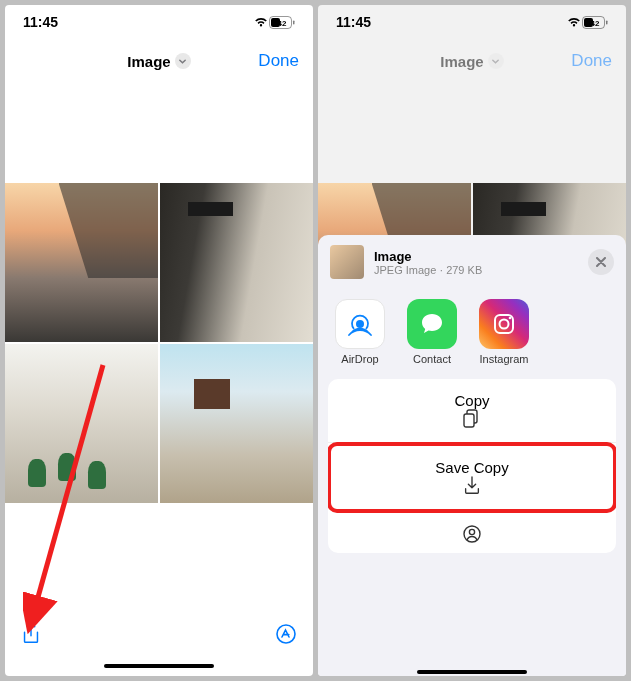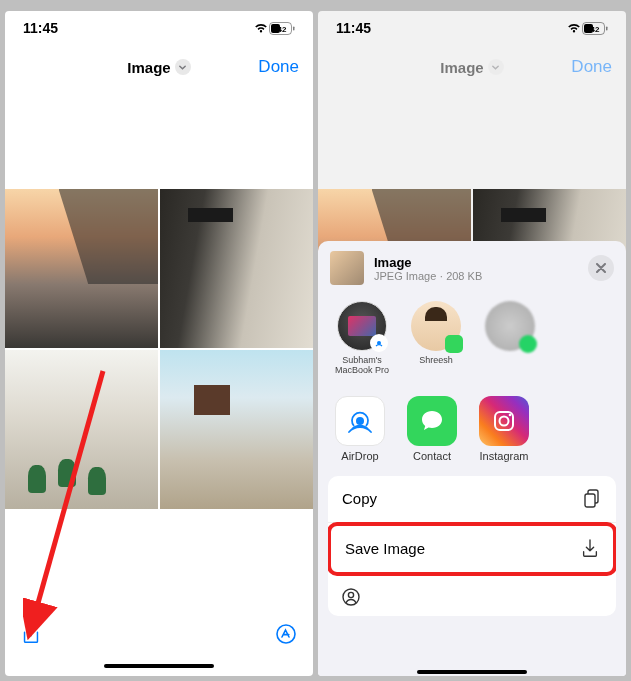--- a/index.html
+++ b/index.html
@@ -1,18 +1,18 @@
 <!DOCTYPE html>
 <html><head>
 <meta charset="utf-8">
 <style>
   * { margin: 0; padding: 0; box-sizing: border-box; font-family: -apple-system, BlinkMacSystemFont, "Segoe UI", sans-serif; }
   body { background: #bfbfbf; width: 631px; height: 681px; overflow: hidden; position: relative; }
   .container { display: flex; gap: 5px; padding: 5px; height: 100%; }
-  .phone { flex: 1; background: #fff; border-radius: 4px; overflow: hidden; display: flex; flex-direction: column; position: relative; margin-top: 6px; }
+  .phone { flex: 1; background: #fff; border-radius: 4px; overflow: hidden; display: flex; flex-direction: column; position: relative; }
   .phone.right { background: #f2f2f2; }
   .status-bar { height: 34px; display: flex; justify-content: space-between; align-items: center; padding: 0 18px; font-size: 14px; font-weight: 600; }
   .status-icons { display: flex; align-items: center; }
   .status-icons svg { display: block; }
   .nav-bar { height: 44px; display: flex; align-items: center; position: relative; }
   .nav-title { position: absolute; left: 0; right: 0; text-align: center; font-size: 15px; font-weight: 600; display: flex; align-items: center; justify-content: center; gap: 4px; }
   .nav-title .chev { width: 16px; height: 16px; background: #e8e8e8; border-radius: 50%; display: inline-flex; align-items: center; justify-content: center; }
   .nav-done { margin-left: auto; margin-right: 14px; color: #007aff; font-size: 17px; font-weight: 400; z-index: 1; }
   .viewer { flex: 1; background: #fff; position: relative; display: flex; align-items: center; justify-content: center; }
   .photo-grid { position: absolute; left: 0; right: 0; top: 100px; height: 320px; display: grid; grid-template-columns: 1fr 1fr; grid-template-rows: 1fr 1fr; gap: 2px; }
@@ -51,21 +51,21 @@
   .av3 .wa { position:absolute; bottom:-2px; right:-2px; width:18px; height:18px; border-radius:50%; background:#25d366; }
   .app-row-wrap { background:#f2f2f7; padding: 10px 0; }
   .app-row-inner { display:flex; gap: 12px; padding: 0 12px; }
   .app { text-align:center; font-size: 11px; color:#333; width: 60px; }
   .app .ic { width: 50px; height: 50px; border-radius: 12px; margin: 0 auto 4px; display:flex; align-items:center; justify-content:center; }
   .ic-airdrop { background:#fff; border:1px solid #e5e5e5; }
   .ic-messages { background:#33d65c; }
   .ic-mail { background:#1e7cf5; }
   .ic-instagram { background: linear-gradient(45deg,#fdc468 0%,#fa7e1e 25%,#d62976 55%,#962fbf 80%,#4f5bd5 100%); }
   .actions { background:#fff; border-radius: 10px; margin: 4px 10px 0; overflow:hidden; }
-  .action-row { display:flex; align-items:center; justify-content:space-between; padding: 13px 14px; font-size: 15px; border-bottom:1px solid #eee; position:relative; }
+  .action-row { display:flex; align-items:center; padding: 13px 14px; font-size: 15px; border-bottom:1px solid #eee; position:relative;flex-direction:column; }
   .action-row:last-child { border-bottom:none; padding-bottom: 10px; }
   .action-row.highlight { border: 4px solid #ef1f1f; border-radius: 10px; margin: -1px; z-index: 2; }
   
   .arrow { position:absolute; left: 18px; top: 350px; width: 90px; height: 280px; pointer-events:none; z-index: 5; }
   .sheet-home { position:absolute; bottom:2px; left:0; right:0; display:flex; justify-content:center; }
   .sheet-home div { width:110px; height:4px; background:#000; border-radius:3px; }
 </style>
 </head>
 <body>
 
@@ -165,53 +165,26 @@
         <div class="tile t3"></div>
         <div class="tile t4"></div>
       </div>
     </div>
 
     <div class="share-sheet">
       <div class="sheet-header">
         <div class="sheet-thumb"></div>
         <div class="sheet-meta">
           <div class="sheet-title">Image</div>
-          <div class="sheet-sub">JPEG Image · 208 KB</div>
+          <div class="sheet-sub">JPEG Image · 279 KB</div>
         </div>
         <div class="sheet-close">
           <svg width="10" height="10" viewBox="0 0 10 10">
               <path d="M1 1l8 8M9 1l-8 8" stroke="#7a7a7e" stroke-width="2" stroke-linecap="round"></path>
             </svg>
-        </div>
-      </div>
-      <div class="targets">
-        <div class="target">
-          <div class="av av1">
-              <div class="screen"></div>
-              <div class="ad">
-                <svg width="12" height="12" viewBox="0 0 12 12">
-                  <circle cx="6" cy="6" r="2" fill="#0a84ff"></circle>
-                  <path d="M3 9a4 4 0 016 0" stroke="#0a84ff" stroke-width="1.2" fill="none"></path>
-                </svg>
-              </div>
-            </div>
-          <div style="white-space:pre-line">Subham's
-MacBook Pro</div>
-        </div>
-        <div class="target">
-          <div class="av av2">
-              <div class="msg"></div>
-            </div>
-          <div>Shreesh</div>
-        </div>
-        <div class="target">
-          <div class="av av3">
-              <div class="wa"></div>
-            </div>
-          <div> </div>
         </div>
       </div>
       <div class="app-row-wrap">
         <div class="app-row-inner">
           <div class="app">
             <div class="ic ic-airdrop">
                 <svg width="34" height="34" viewBox="0 0 34 34">
                   <circle cx="17" cy="17" r="4" fill="#0a84ff"></circle>
                   <path d="M9 25a11 11 0 0116 0M6 28a15 15 0 0122 0" stroke="#0a84ff" stroke-width="1.8" fill="none" stroke-linecap="round"></path>
                   <path d="M11 22a8 8 0 1112 0" stroke="#0a84ff" stroke-width="1.8" fill="none"></path>
@@ -241,21 +214,21 @@
       </div>
       <div class="actions">
         <div class="action-row">
           <span>Copy</span>
           <svg width="18" height="20" viewBox="0 0 18 20">
               <rect x="4" y="1" width="10" height="13" rx="2" fill="none" stroke="#333" stroke-width="1.4"></rect>
               <rect x="1" y="5" width="10" height="13" rx="2" fill="#fff" stroke="#333" stroke-width="1.4"></rect>
             </svg>
         </div>
         <div class="action-row highlight">
-          <span>Save Image</span>
+          <span>Save Copy</span>
           <svg width="18" height="20" viewBox="0 0 18 22">
               <path d="M9 1v12M9 13l-4-4M9 13l4-4M2 14v4a1 1 0 001 1h12a1 1 0 001-1v-4" stroke="#333" stroke-width="1.5" fill="none" stroke-linecap="round" stroke-linejoin="round"></path>
             </svg>
         </div>
         <div class="action-row">
           <svg width="18" height="18" viewBox="0 0 18 18">
               <circle cx="9" cy="9" r="8" fill="none" stroke="#333" stroke-width="1.4"></circle>
               <circle cx="9" cy="7" r="2.6" fill="none" stroke="#333" stroke-width="1.4"></circle>
               <path d="M4 15c1-2.4 3-3.5 5-3.5s4 1.1 5 3.5" stroke="#333" stroke-width="1.4" fill="none"></path>
             </svg>

